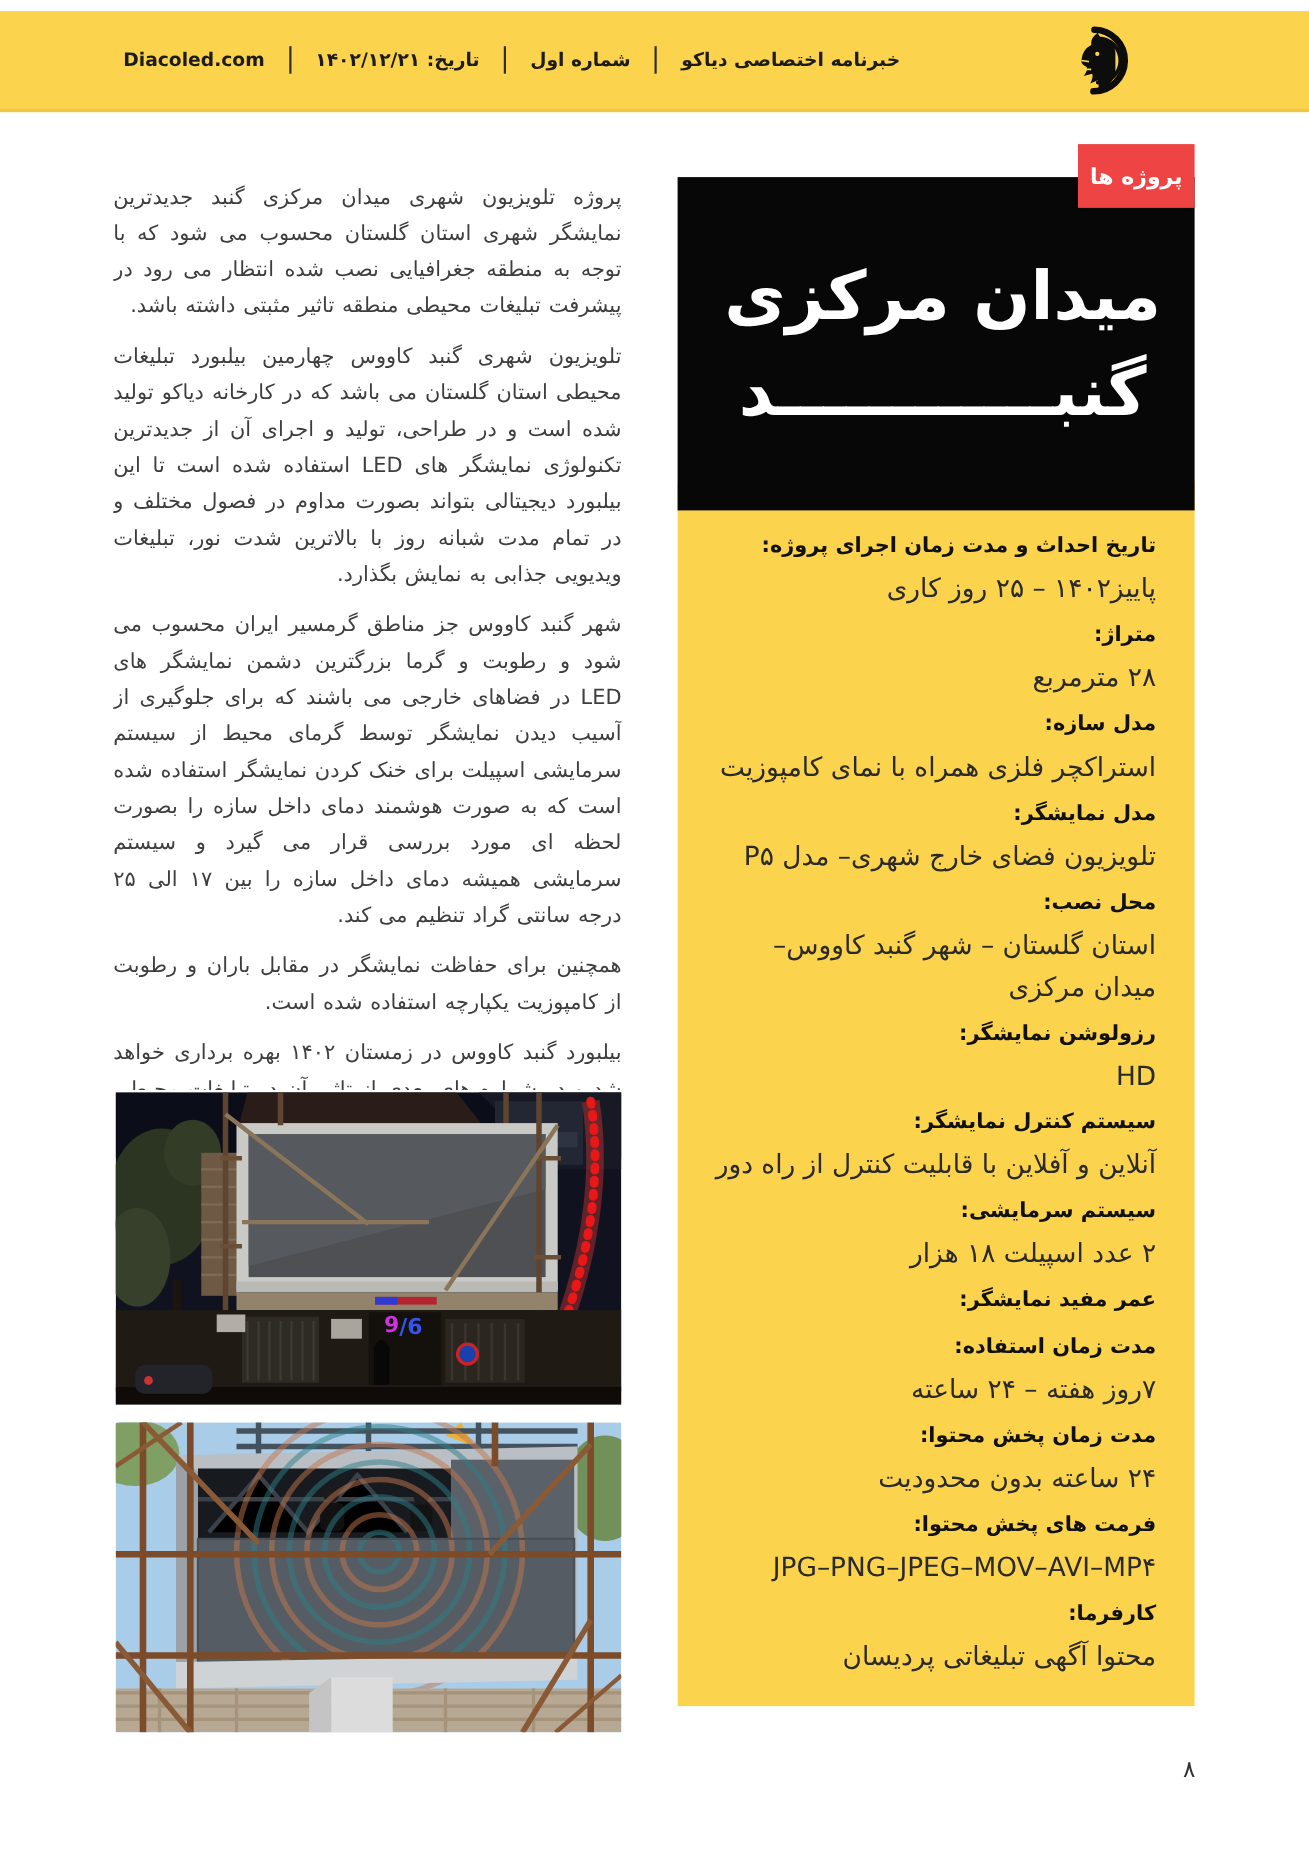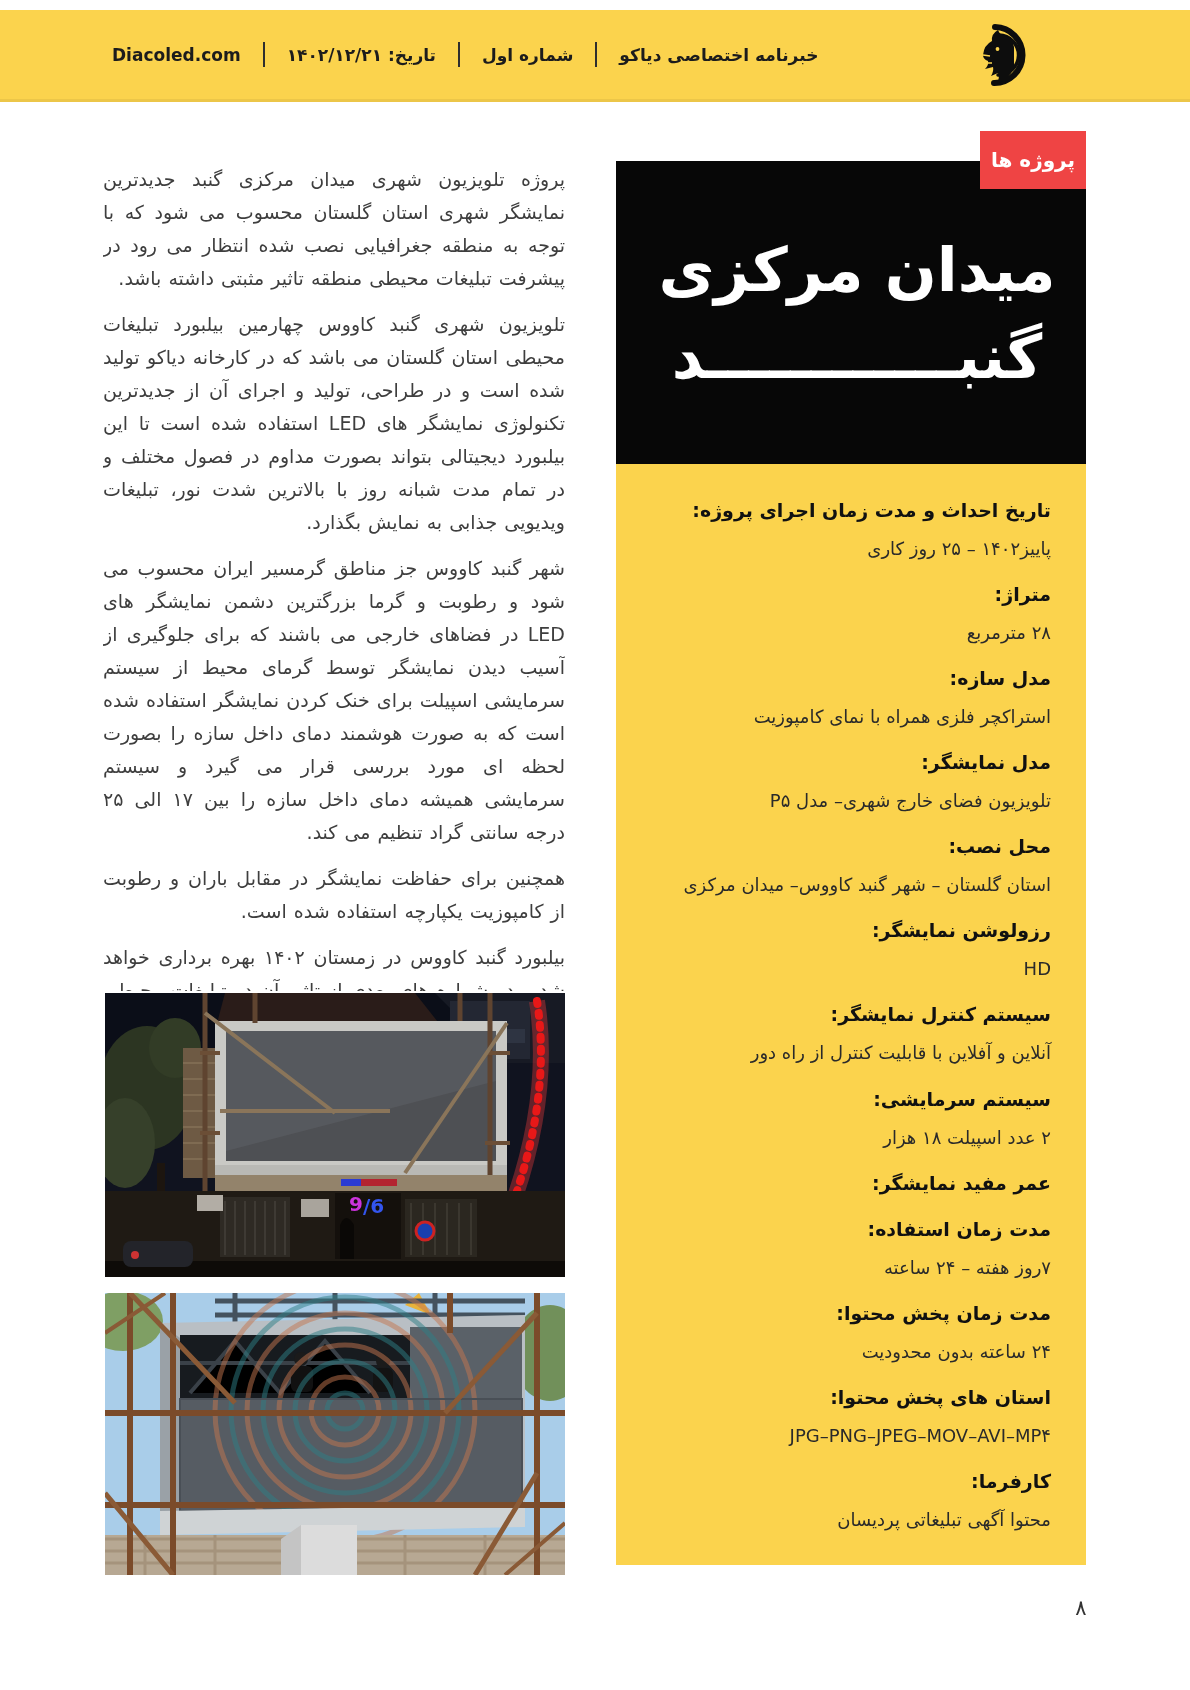--- a/index.html
+++ b/index.html
@@ -29,26 +29,26 @@
   
   .tag { position:absolute; right:104px; top:131px; width:106px; height:58px;
          background:#ef4444; color:#ffffff; font-size:20px; font-weight:700;
          display:flex; align-items:center; justify-content:center; z-index:3; direction:rtl; }
   .title-box { position:absolute; left:616px; top:161px; width:470px; height:303px;
                background:#070707; color:#ffffff; direction:rtl;
                display:flex; flex-direction:column; align-items:center; justify-content:center;
                gap:26px; z-index:2; }
   .title-box .t-line { font-size:61px; font-weight:800; line-height:1; white-space:nowrap; letter-spacing:-1px;margin-left:12px; }
 
-  .spec-panel { position:absolute; left:616px; top:452px; width:470px; height:1113px;
+  .spec-panel { position:absolute; left:616px; top:438px; width:470px; height:1113px;
                 background:#FBD34D; direction:rtl; padding:38px 35px 26px 28px;
                 display:flex; flex-direction:column; justify-content:space-between; }
   .spec { text-align:right; }
   .spec-label { font-size:19px; font-weight:700; color:#111111; line-height:40px; white-space:nowrap; }
-  .spec-value { font-size:18px; color:#2a2a2a; line-height:38px; }
+  .spec-value { font-size:24px; color:#2a2a2a; line-height:38px; }
 
   .page-num { position:absolute; left:1066px; top:1596px; width:30px; text-align:center;
               font-size:21px; color:#333; }
 </style>
 </head>
 <body>
 
 <div class="page">
 
   <div class="header">
@@ -227,21 +227,21 @@
       </div>
       <div class="spec">
         <div class="spec-label">مدت زمان استفاده:</div>
         <div class="spec-value">۷روز هفته – ۲۴ ساعته</div>
       </div>
       <div class="spec">
         <div class="spec-label">مدت زمان پخش محتوا:</div>
         <div class="spec-value">۲۴ ساعته بدون محدودیت</div>
       </div>
       <div class="spec">
-        <div class="spec-label">استان های پخش محتوا:</div>
+        <div class="spec-label">فرمت های پخش محتوا:</div>
         <div class="spec-value">JPG–PNG–JPEG–MOV–AVI–MP۴</div>
       </div>
       <div class="spec">
         <div class="spec-label">کارفرما:</div>
         <div class="spec-value">محتوا آگهی تبلیغاتی پردیسان</div>
       </div>
     </div>
 
   <div class="page-num">۸</div>
 

